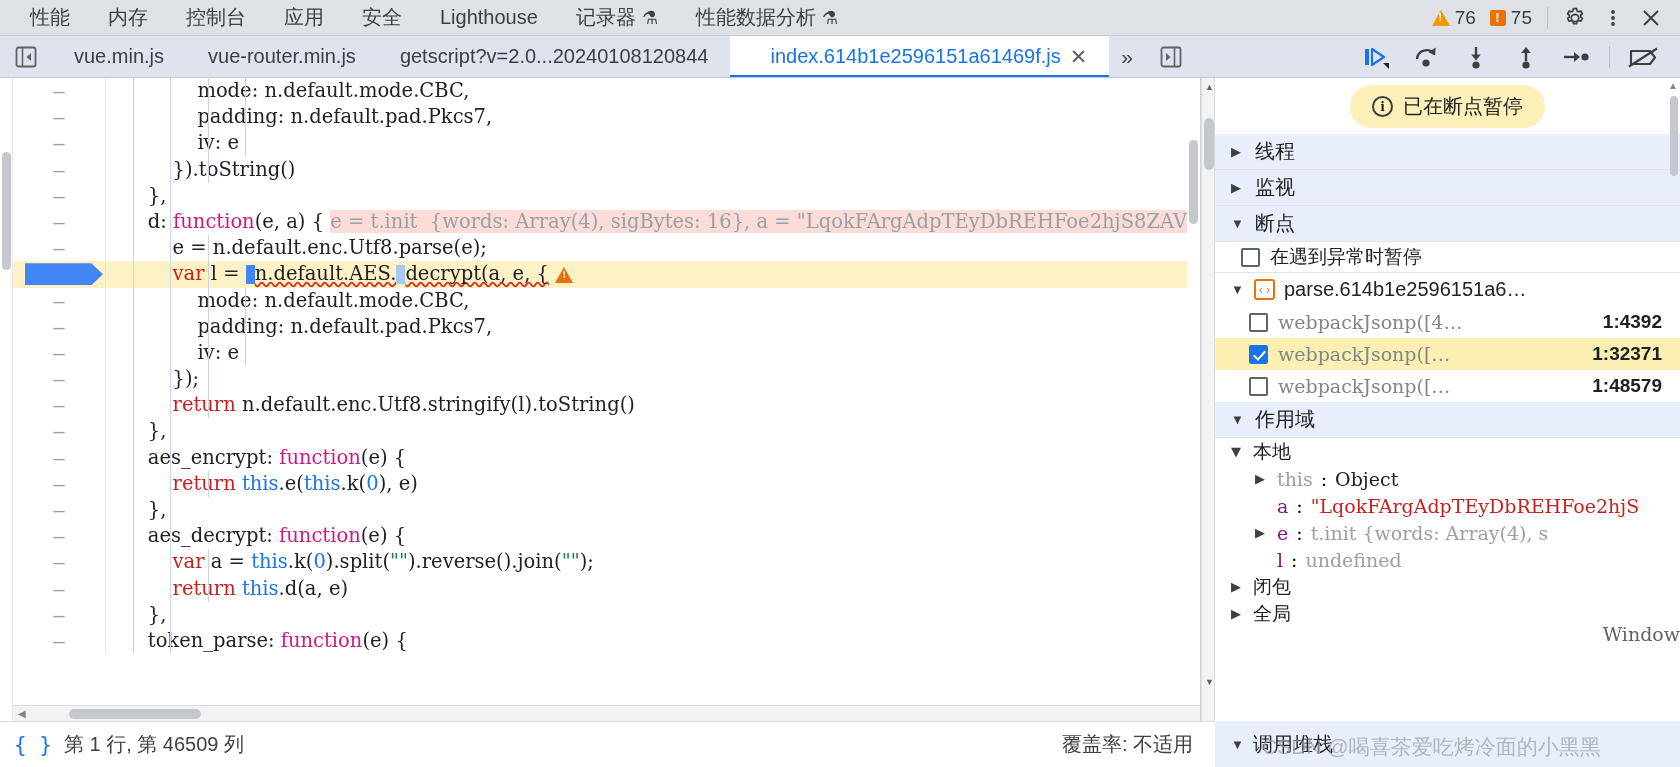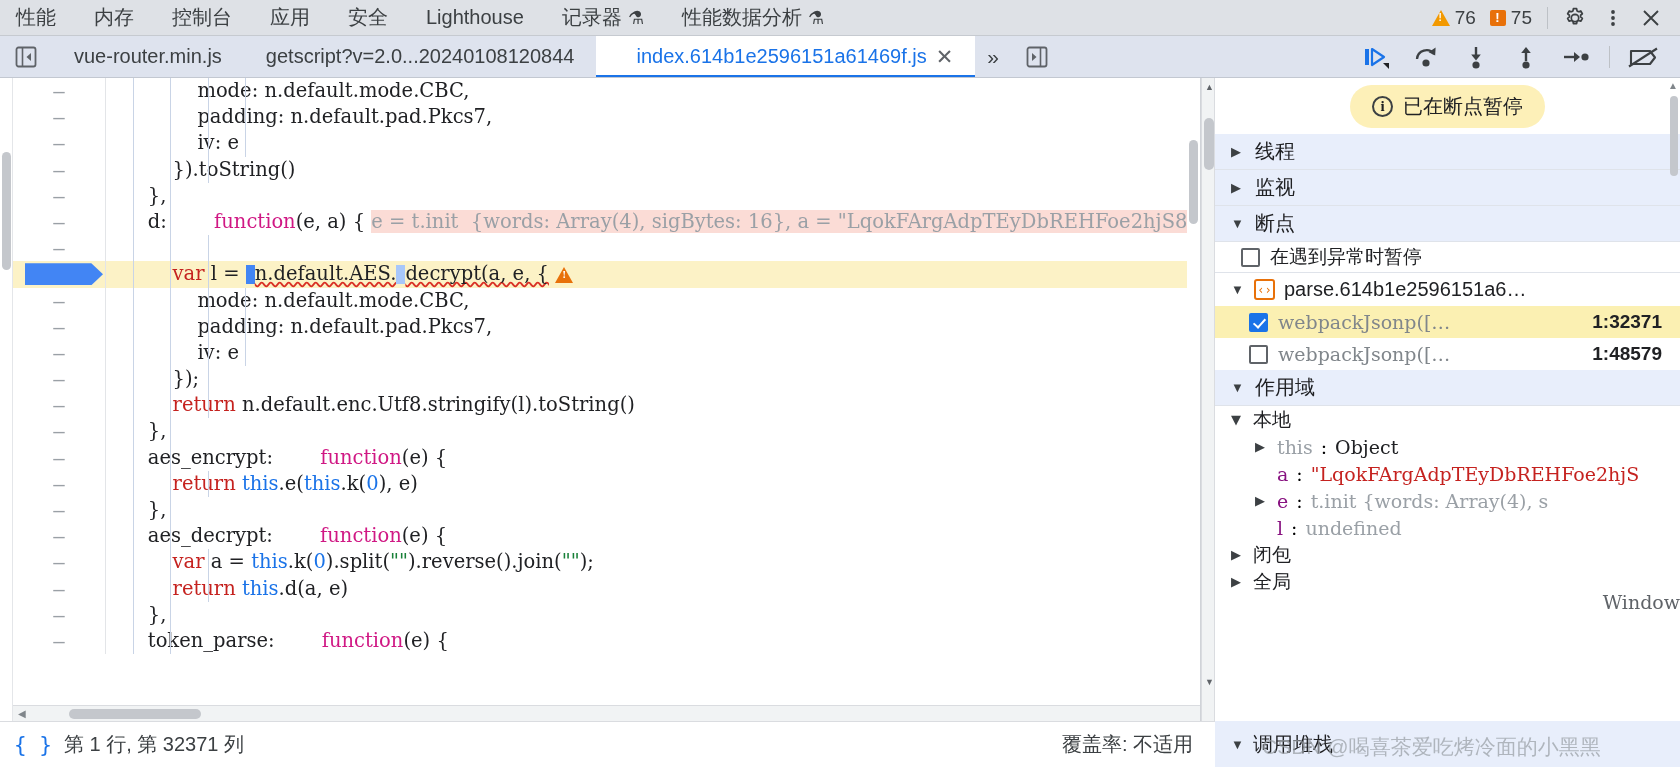--- a/index.html
+++ b/index.html
@@ -16,21 +16,21 @@
     height: 36px; display: flex; align-items: stretch;
     background: #dee1e6; border-bottom: 1px solid #c6cad0;
     flex: 0 0 36px;
   }
   .panel-tabs { display: flex; align-items: stretch; flex: 1 1 auto; min-width: 0; }
   .panel-tab {
     display: flex; align-items: center; gap: 6px;
     padding: 0 19px; font-size: 20px; color: #3c4043;
     white-space: nowrap; cursor: default; position: relative;
   }
-  .panel-tab.first { padding-left: 16px; }
+  .panel-tab.first { padding-left: 30px; }
   .flask { font-size: 18px; line-height: 1; }
 
   .panel-right { display: flex; align-items: center; gap: 0; padding-right: 10px; flex: 0 0 auto; }
   .count { display: flex; align-items: center; gap: 5px; font-size: 19px; color: #3c4043; padding: 0 7px; }
   .tri-warn {
     width: 0; height: 0; border-left: 9px solid transparent; border-right: 9px solid transparent;
     border-bottom: 16px solid #f29900; position: relative;
   }
   .tri-warn::after {
     content: "!"; position: absolute; left: -2.2px; top: 3px; font-size: 10px; color: #fff;
@@ -107,21 +107,21 @@
   .bp-arrow {
     position: absolute; left: 12px; top: 2px; width: 78px; height: 22px;
     background: #4285f4;
     clip-path: polygon(0 0, 85% 0, 100% 50%, 85% 100%, 0 100%);
   }
   .indent-guide {
     position: absolute; top: 0; bottom: 0; width: 1px; background: #c9d4e6;
   }
 
   .kw { color: #c5221f; }
-  .fnkw { color: #d01884; margin-left: 41px; }
+  .fnkw { color: #d01884; }
   .thiskw { color: #1a73e8; }
   .num { color: #1a73e8; }
   .str { color: #188038; }
   .prop { color: #202124; }
   .inline-val {
     background: #fbdcd6; color: #9aa0a6; font-family: "DejaVu Serif", serif;
   }
   .squig {
     text-decoration: underline wavy #d93025;
     text-decoration-skip-ink: none;
@@ -328,20 +328,23 @@
   <div class="file-bar">
     <div class="nav-toggle">
       <svg width="26" height="26" viewBox="0 0 26 26">
         <rect x="3.5" y="3.5" width="19" height="19" rx="2" fill="none" stroke="#5f6368" stroke-width="1.8"></rect>
         <path d="M9.5 3.5 V22.5" stroke="#5f6368" stroke-width="1.6"></path>
         <path d="M18 9 L13.5 13 L18 17 Z" fill="#5f6368"></path>
       </svg>
     </div>
     <div class="file-tabs" id="file-tabs">
         <div class="file-tab">
+          <span>vue.min.js</span>
+        </div>
+        <div class="file-tab">
           <span>vue-router.min.js</span>
         </div>
         <div class="file-tab">
           <span>getscript?v=2.0...20240108120844</span>
         </div>
         <div class="file-tab active">
           <span>index.614b1e2596151a61469f.js</span>
           <span class="tab-x">✕</span>
         </div>
       </div>
@@ -448,21 +451,21 @@
               <div class="ln">–</div>
             </div>
             <div class="gut2"></div>
             <div class="code"><span class="indent-guide" style="left: 9.5px;"></span><span class="indent-guide" style="left: 47px;"></span><span class="">    d: </span><span class="fnkw">function</span><span class="">(e, a) { </span><span class="inline-val">e = t.init  {words: Array(4), sigBytes: 16}, a = "LqokFArgAdpTEyDbREHFoe2hjS8ZAVzD</span></div>
           </div>
           <div class="code-row">
             <div class="bp-col">
               <div class="ln">–</div>
             </div>
             <div class="gut2"></div>
-            <div class="code"><span class="indent-guide" style="left: 9.5px;"></span><span class="indent-guide" style="left: 47px;"></span><span class="indent-guide" style="left: 84.5px;"></span></div>
+            <div class="code"><span class="indent-guide" style="left: 9.5px;"></span><span class="indent-guide" style="left: 47px;"></span><span class="indent-guide" style="left: 84.5px;"></span><span class="">        e = n.default.enc.Utf8.parse(e);</span></div>
           </div>
           <div class="code-row exec-row">
             <div class="bp-col">
               <div class="bp-arrow"></div>
             </div>
             <div class="gut2"></div>
             <div class="code"><span class="indent-guide" style="left: 9.5px;"></span><span class="indent-guide" style="left: 47px;"></span><span class="indent-guide" style="left: 84.5px;"></span><span class="">        </span><span class="kw">var</span><span class=""> l = </span><span class="cursor-blk"></span><span class="squig">n.default.AES.</span><span class="cursor-blk2"></span><span class="squig">decrypt(a, e, {</span><span class=""> </span><span class="warn-tri-sm"></span></div>
           </div>
           <div class="code-row">
             <div class="bp-col">
@@ -600,20 +603,25 @@
           </div>
           <div class="sb-row">
             <span class="cbx"></span>
             <span>在遇到异常时暂停</span>
           </div>
           <div class="bp-file">
             <span class="caret">▼</span>
             <span class="js-badge">‹›</span>
             <span>parse.614b1e2596151a6…</span>
           </div>
+          <div class="bp-item">
+            <span class="cbx"></span>
+            <span>webpackJsonp([4…</span>
+            <span class="bp-loc">1:4392</span>
+          </div>
           <div class="bp-item sel">
             <span class="cbx checked"></span>
             <span>webpackJsonp([…</span>
             <span class="bp-loc">1:32371</span>
           </div>
           <div class="bp-item">
             <span class="cbx"></span>
             <span>webpackJsonp([…</span>
             <span class="bp-loc">1:48579</span>
           </div>
@@ -662,21 +670,21 @@
       <div class="sb-vscroll">
         <span class="sb-arrow-up">▲</span>
         <div class="sb-vthumb" style="top:18px;"></div>
       </div>
     </div>
   </div>
 
   <div class="status-bar">
     <div class="sb-left">
       <span class="braces">{ }</span>
-      <span>第 1 行, 第 32371 列</span>
+      <span>第 1 行, 第 46509 列</span>
     </div>
     <span class="coverage">覆盖率: 不适用</span>
   </div>
 
   <div class="callstack-strip">
     <span class="caret">▼</span>
     <span>调用堆栈</span>
   </div>
   <div class="watermark">CSDN @喝喜茶爱吃烤冷面的小黑黑</div>
 

